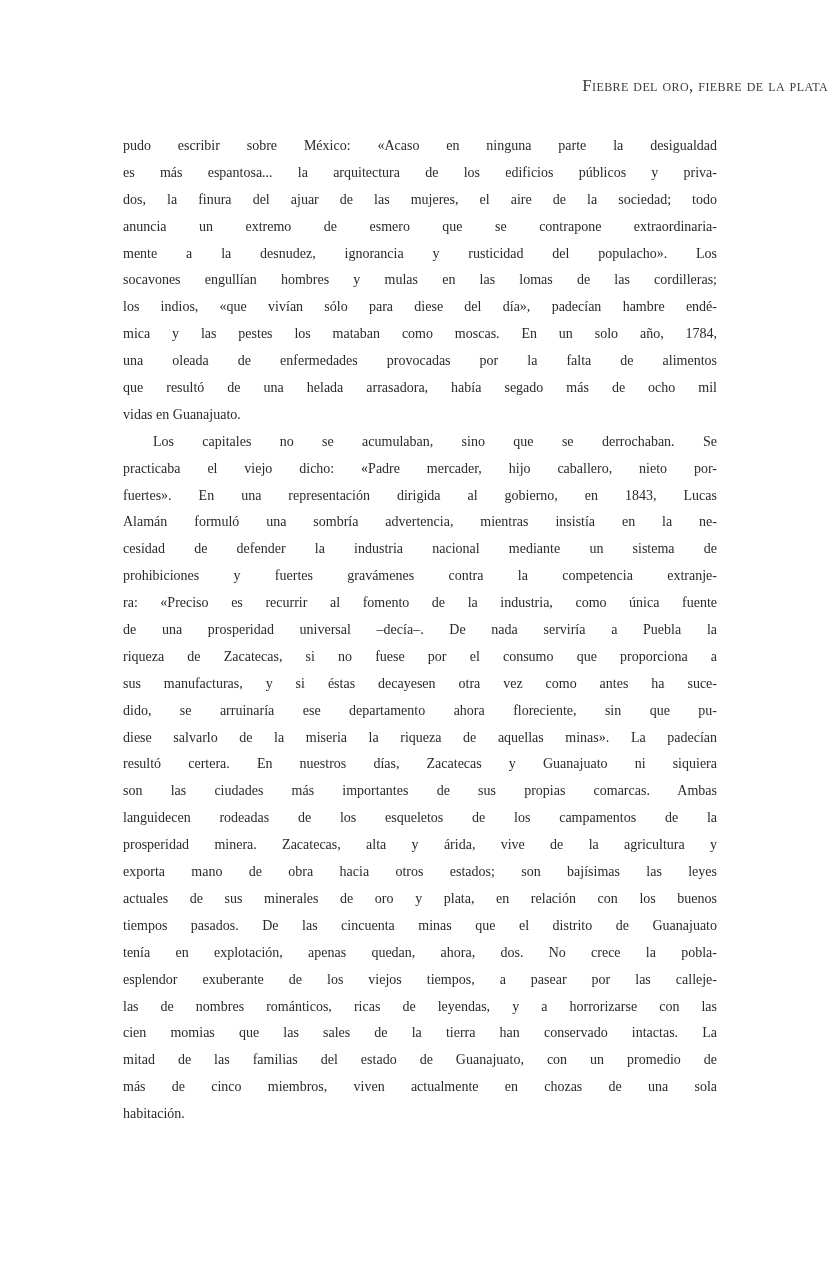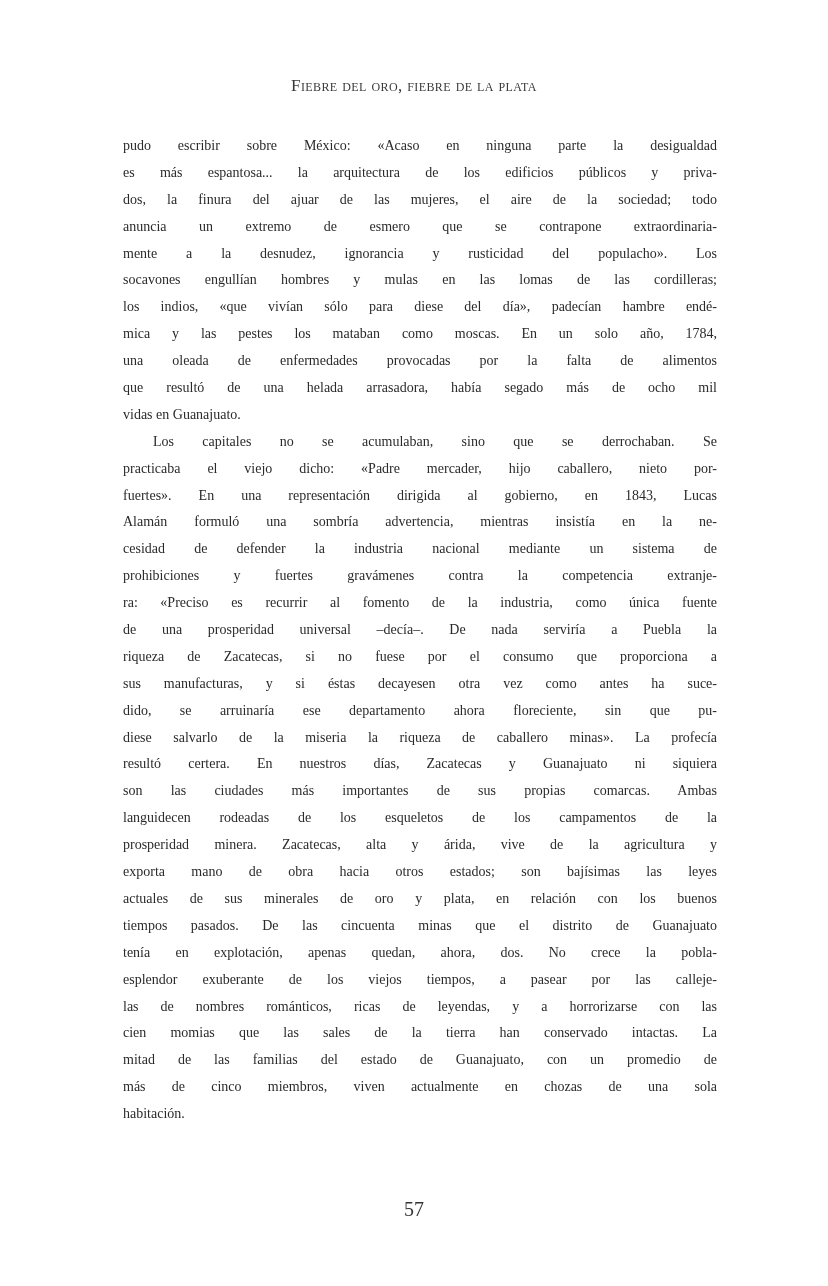--- a/index.html
+++ b/index.html
@@ -20,21 +20,21 @@
       left: 0; top: 0;
       width: 828px;
       height: 1286px;
       background: #ffffff;
     }
     .running-head {
       position: absolute;
       top: 76px;
       left: 0;
       width: 828px;
-      text-align: center;
+      text-align: right;
       font-size: 17px;
       letter-spacing: 0.4px;
       color: #3a3a3a;
       font-variant: small-caps;
     }
     .body-text {
       position: absolute;
       left: 123px;
       top: 133px;
       width: 594px;
@@ -90,32 +90,31 @@
       <span class="line">practicaba el viejo dicho: «Padre mercader, hijo caballero, nieto por-</span>
       <span class="line">fuertes». En una representación dirigida al gobierno, en 1843, Lucas</span>
       <span class="line">Alamán formuló una sombría advertencia, mientras insistía en la ne-</span>
       <span class="line">cesidad de defender la industria nacional mediante un sistema de</span>
       <span class="line">prohibiciones y fuertes gravámenes contra la competencia extranje-</span>
       <span class="line">ra: «Preciso es recurrir al fomento de la industria, como única fuente</span>
       <span class="line">de una prosperidad universal –decía–. De nada serviría a Puebla la</span>
       <span class="line">riqueza de Zacatecas, si no fuese por el consumo que proporciona a</span>
       <span class="line">sus manufacturas, y si éstas decayesen otra vez como antes ha suce-</span>
       <span class="line">dido, se arruinaría ese departamento ahora floreciente, sin que pu-</span>
-      <span class="line">diese salvarlo de la miseria la riqueza de caballero minas». La profecía</span>
+      <span class="line">diese salvarlo de la miseria la riqueza de aquellas minas». La padecían</span>
       <span class="line">resultó certera. En nuestros días, Zacatecas y Guanajuato ni siquiera</span>
       <span class="line">son las ciudades más importantes de sus propias comarcas. Ambas</span>
       <span class="line">languidecen rodeadas de los esqueletos de los campamentos de la</span>
       <span class="line">prosperidad minera. Zacatecas, alta y árida, vive de la agricultura y</span>
       <span class="line">exporta mano de obra hacia otros estados; son bajísimas las leyes</span>
       <span class="line">actuales de sus minerales de oro y plata, en relación con los buenos</span>
       <span class="line">tiempos pasados. De las cincuenta minas que el distrito de Guanajuato</span>
       <span class="line">tenía en explotación, apenas quedan, ahora, dos. No crece la pobla-</span>
       <span class="line">esplendor exuberante de los viejos tiempos, a pasear por las calleje-</span>
       <span class="line">las de nombres románticos, ricas de leyendas, y a horrorizarse con las</span>
       <span class="line">cien momias que las sales de la tierra han conservado intactas. La</span>
       <span class="line">mitad de las familias del estado de Guanajuato, con un promedio de</span>
       <span class="line">más de cinco miembros, viven actualmente en chozas de una sola</span>
       <span class="line last">habitación.</span>
     </div>
   </div>
 
-  <div class="folio">57</div>
 </div>
 
 </body></html>

